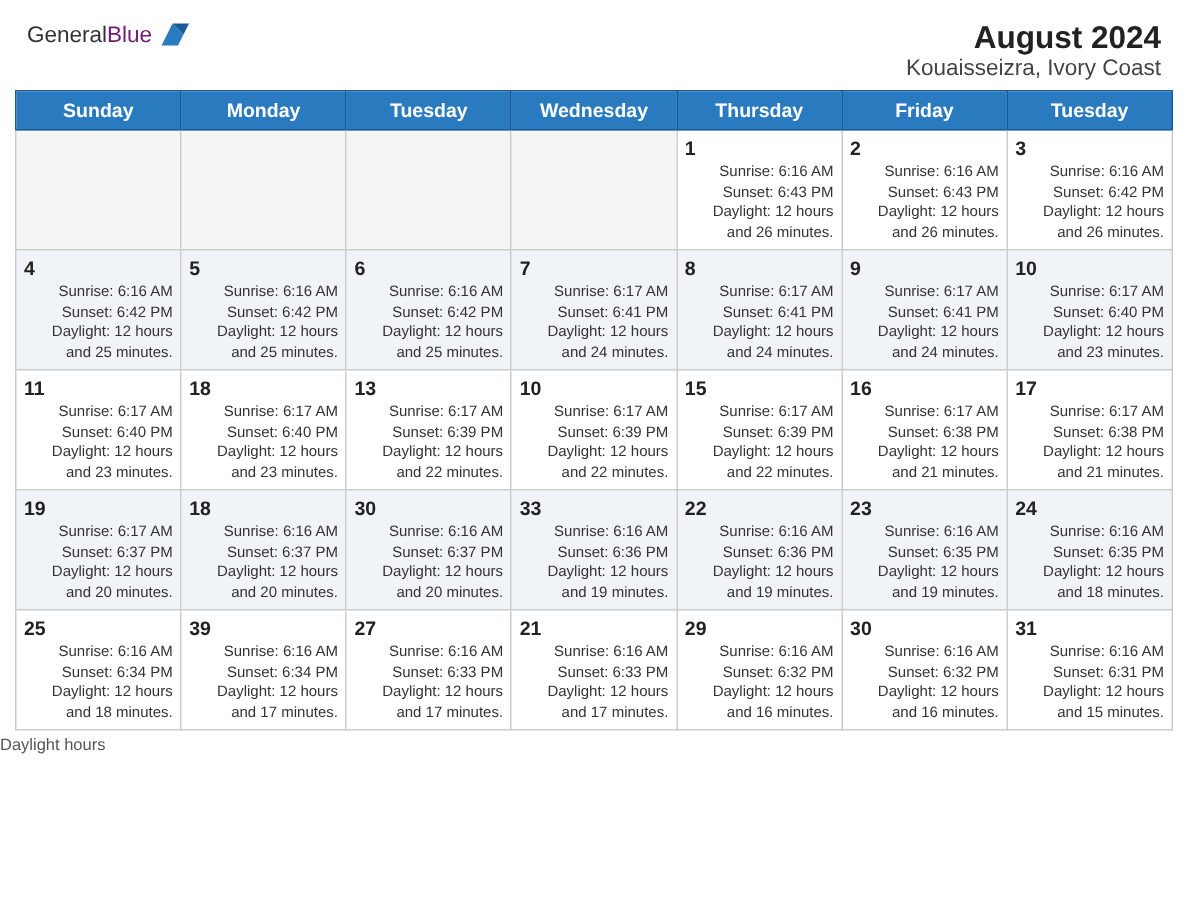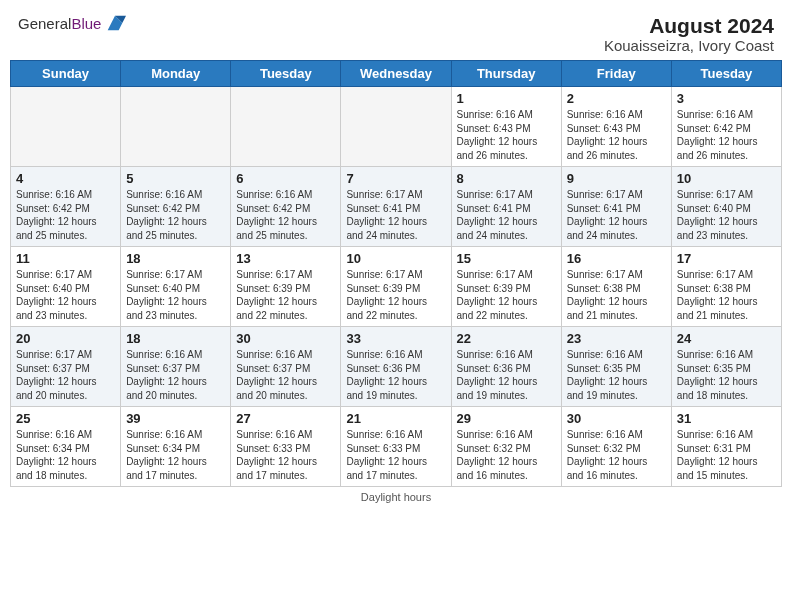--- a/index.html
+++ b/index.html
@@ -84,23 +84,24 @@
       font-size: 13px;
       font-weight: bold;
       color: #222;
       display: block;
       margin-bottom: 2px;
     }
     .day-info {
       font-size: 10px;
       color: #333;
       line-height: 1.35;
+      text-align: right;
     }
     .footer {
-      text-align: center;
+      text-align: left;
       font-size: 11px;
       color: #555;
       padding: 4px 0 2px 0;
     }
   </style>
 </head>
 <body>
 
 <div class="header">
   <div class="logo">
@@ -256,21 +257,21 @@
         <td>
           <span class="day-number">17</span>
           <div class="day-info" style="white-space: pre-line;">Sunrise: 6:17 AM
 Sunset: 6:38 PM
 Daylight: 12 hours
 and 21 minutes.</div>
         </td>
       </tr>
       <tr>
         <td>
-          <span class="day-number">20</span>
+          <span class="day-number">19</span>
           <div class="day-info" style="white-space: pre-line;">Sunrise: 6:17 AM
 Sunset: 6:37 PM
 Daylight: 12 hours
 and 20 minutes.</div>
         </td>
         <td>
           <span class="day-number">18</span>
           <div class="day-info" style="white-space: pre-line;">Sunrise: 6:16 AM
 Sunset: 6:37 PM
 Daylight: 12 hours

